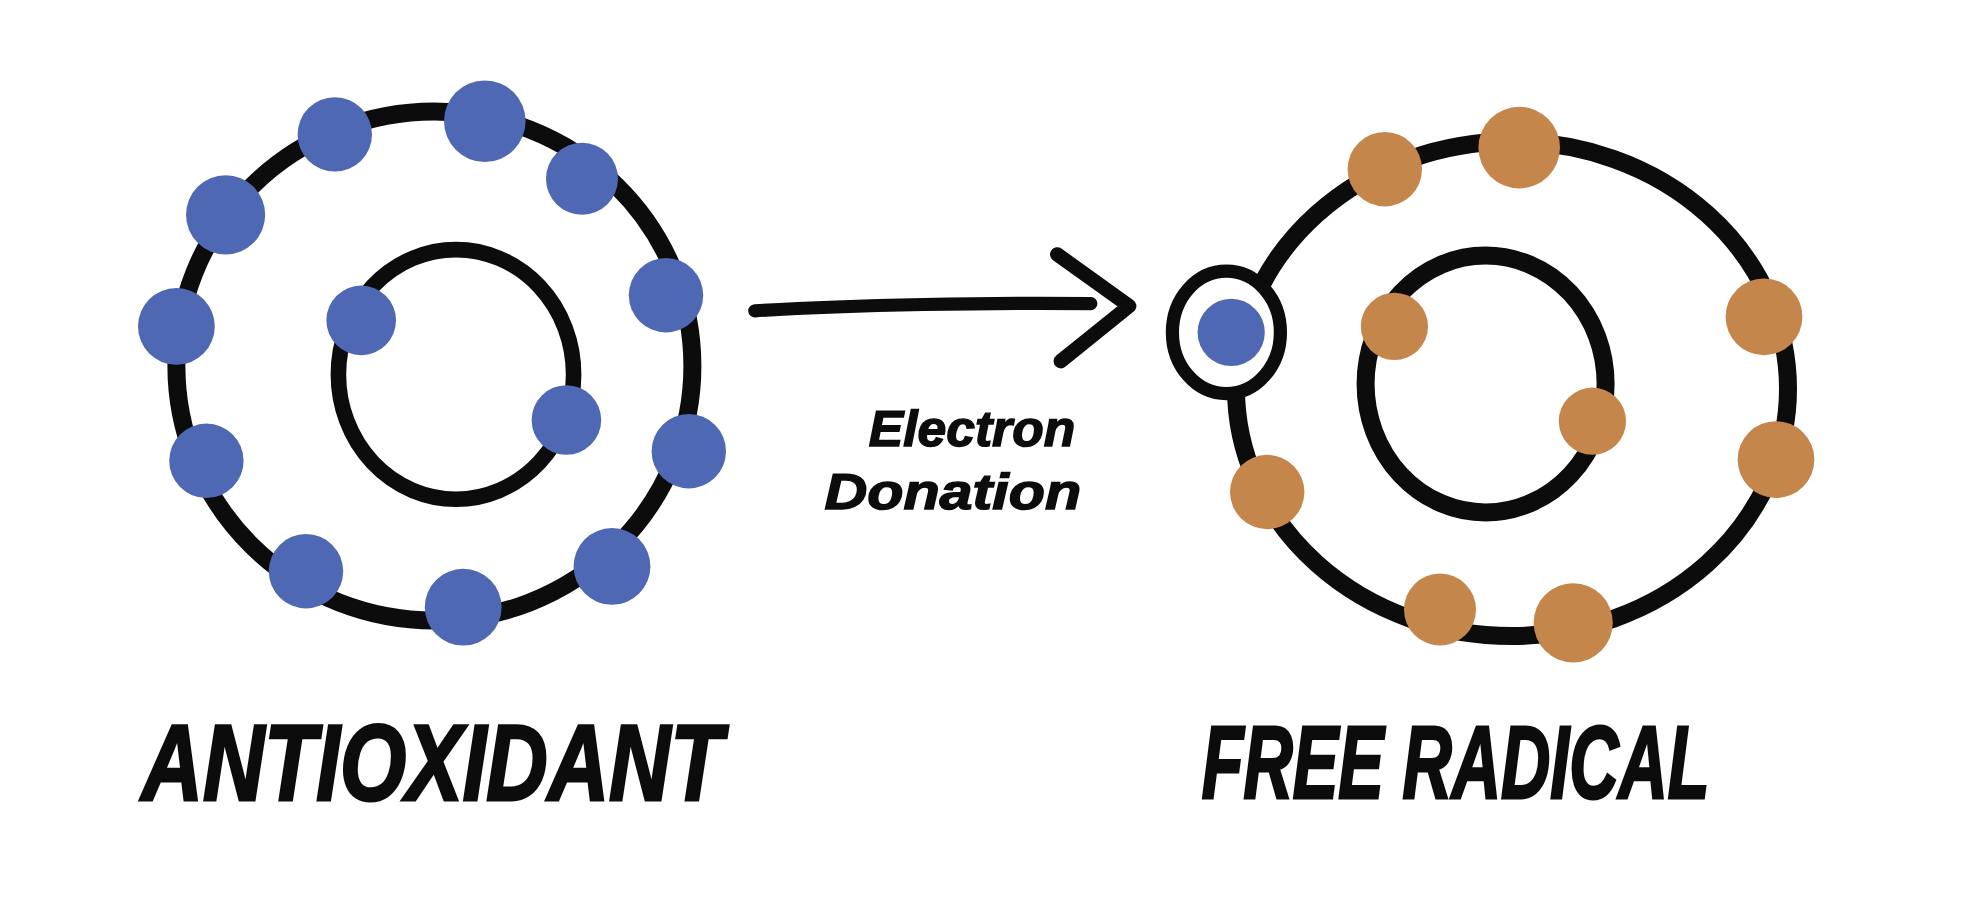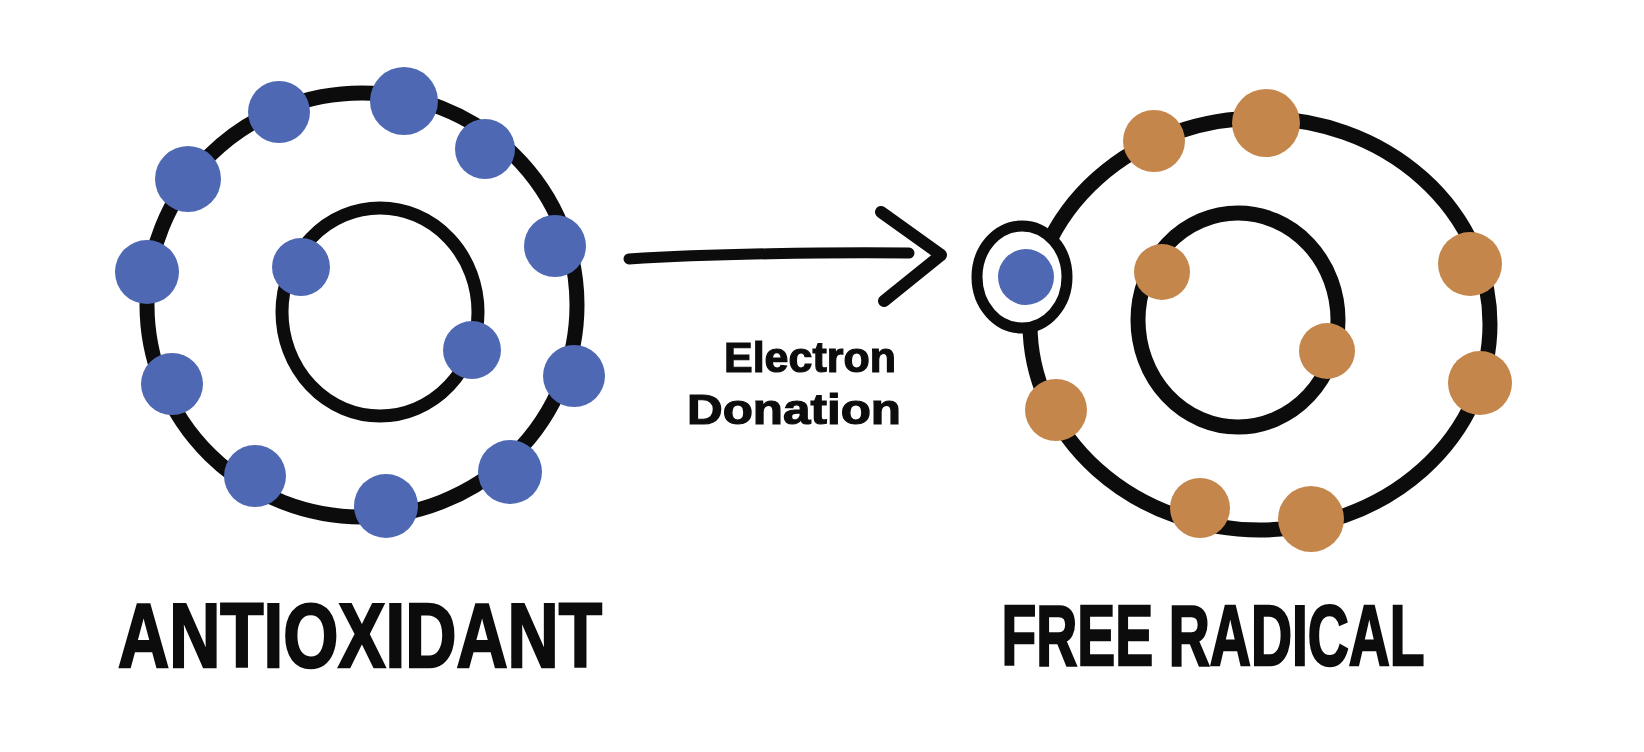--- a/index.html
+++ b/index.html
@@ -6,20 +6,21 @@
     margin: 0;
     padding: 0;
     background: #ffffff;
   }
   .canvas {
     position: relative;
     width: 1644px;
     height: 752px;
     background: #ffffff;
     overflow: hidden;
+    font-style: italic;
   }
   svg { display: block; }
   text {
     font-family: "Liberation Sans", "DejaVu Sans", sans-serif;
     font-weight: bold;
     fill: var(--ink, #0c0c0c);
   }
   .atom-label {
     paint-order: stroke;
     stroke: var(--ink, #0c0c0c);

